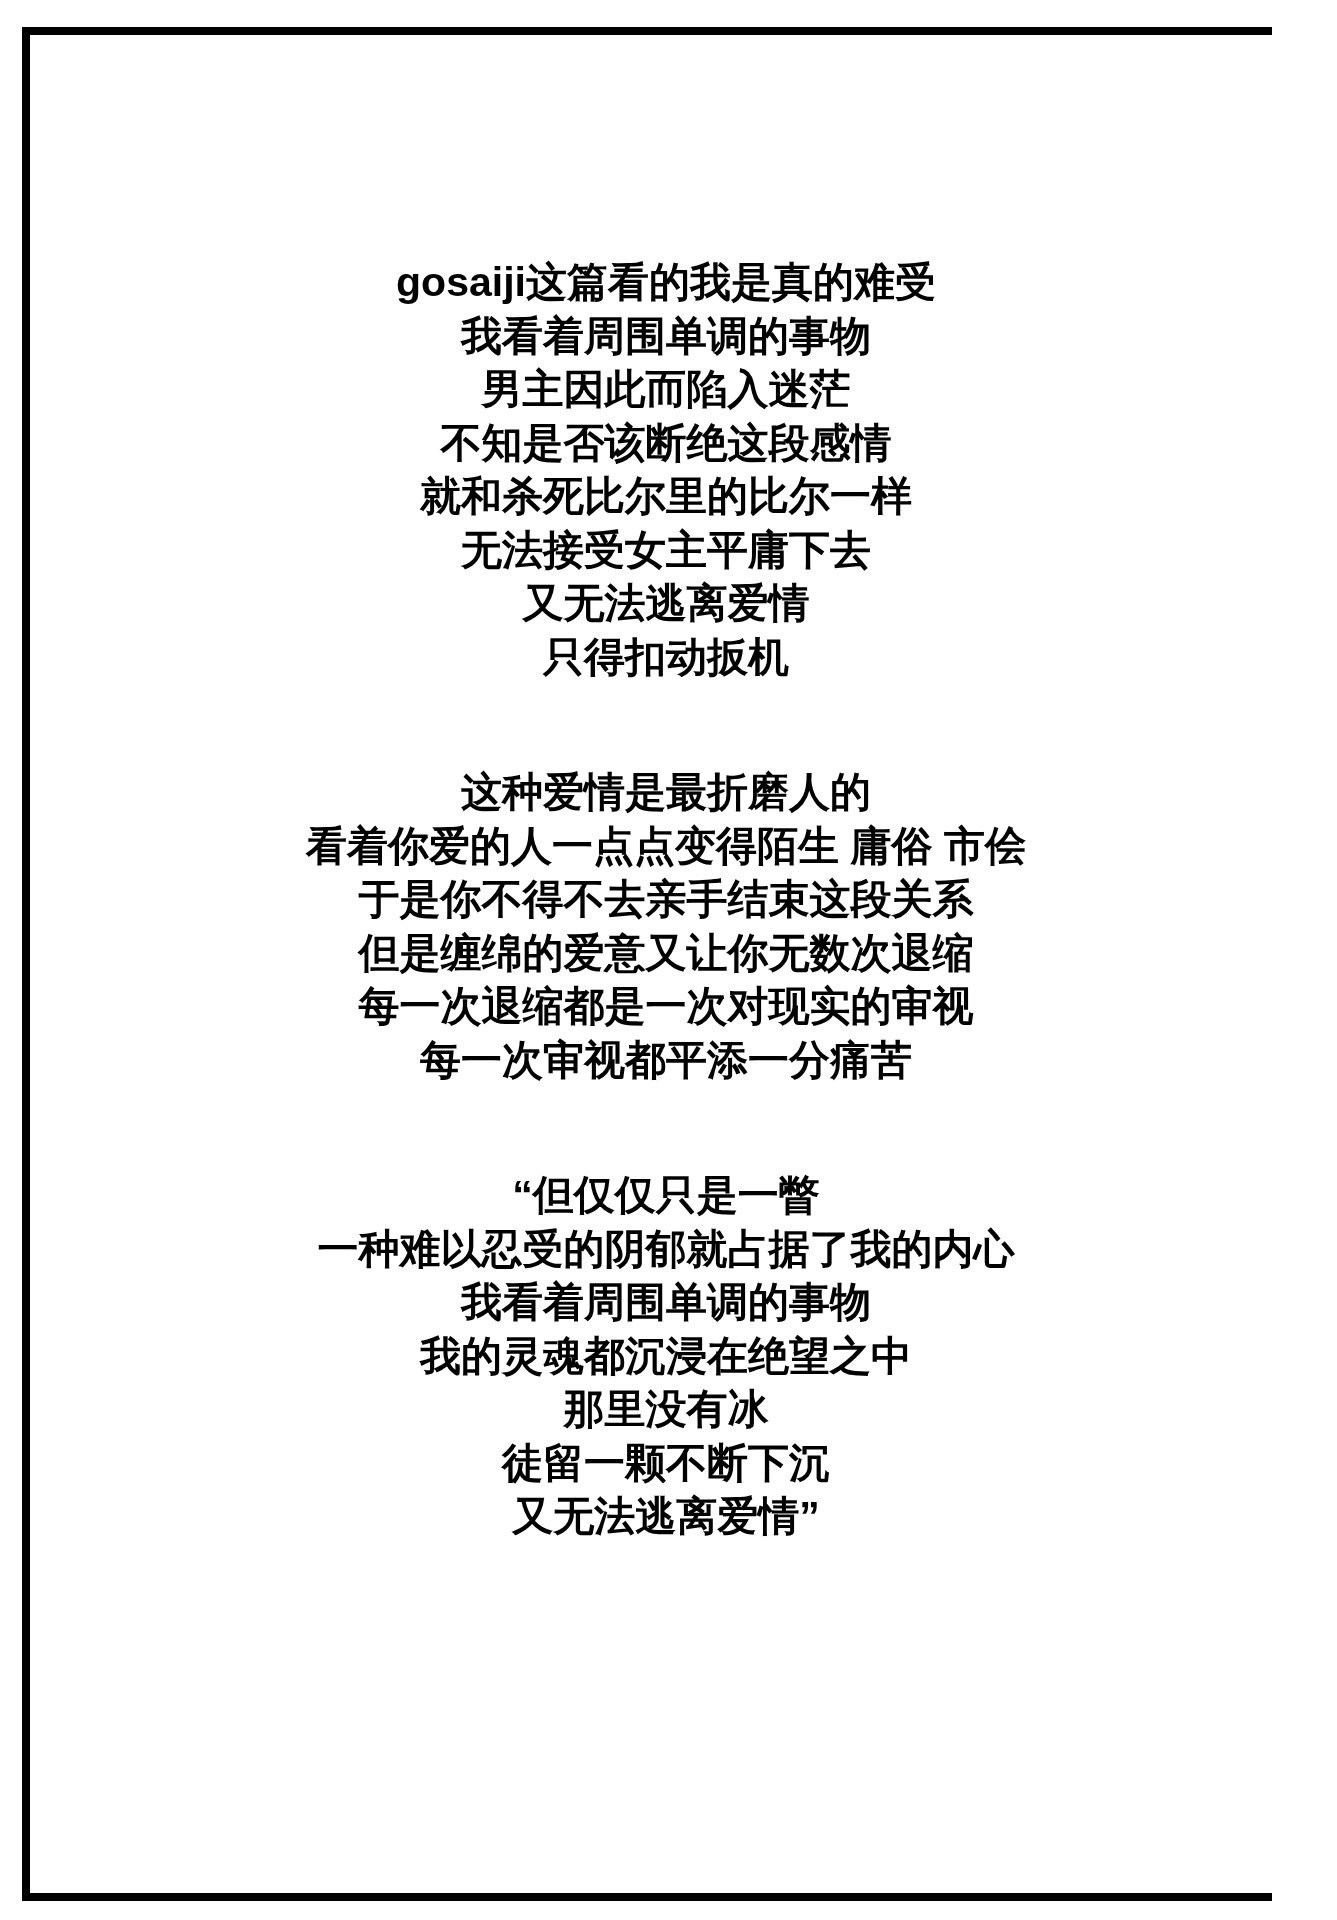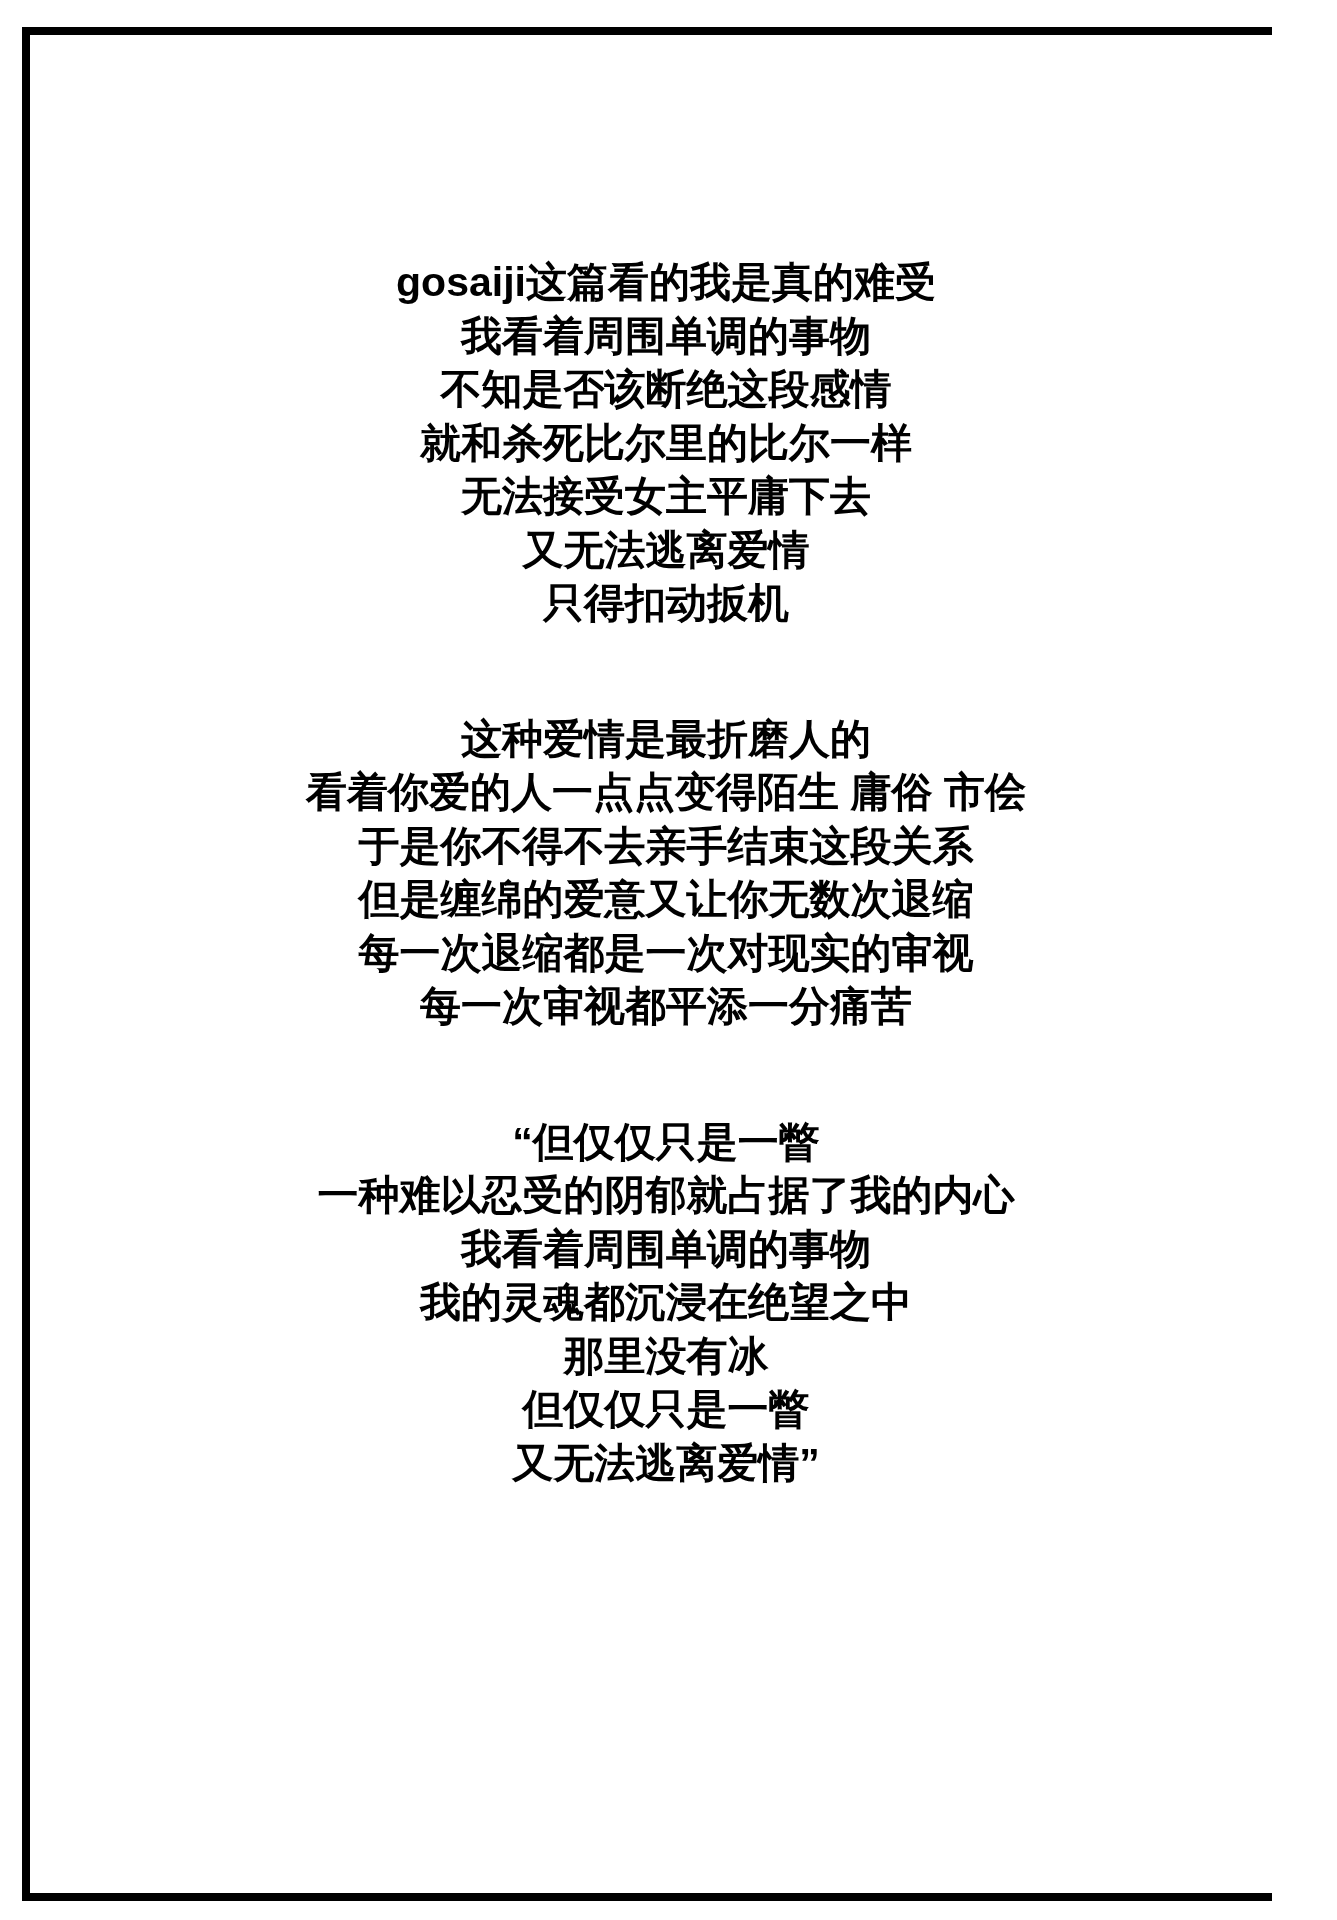--- a/index.html
+++ b/index.html
@@ -50,38 +50,39 @@
 </style>
 </head>
 <body>
 
 <div class="page" style="background: rgb(255, 255, 255);">
   <div class="frame" style="border-color: rgb(0, 0, 0);">
     <div class="text-block" style="color: rgb(0, 0, 0);">
         <div class="paragraph">
           <div class="text-line">gosaiji这篇看的我是真的难受</div>
           <div class="text-line">我看着周围单调的事物</div>
+          <div class="text-line">男主因此而陷入迷茫</div>
           <div class="text-line">不知是否该断绝这段感情</div>
           <div class="text-line">就和杀死比尔里的比尔一样</div>
           <div class="text-line">无法接受女主平庸下去</div>
           <div class="text-line">又无法逃离爱情</div>
           <div class="text-line">只得扣动扳机</div>
         </div>
         <div class="paragraph">
           <div class="text-line">这种爱情是最折磨人的</div>
           <div class="text-line">看着你爱的人一点点变得陌生 庸俗 市侩</div>
           <div class="text-line">于是你不得不去亲手结束这段关系</div>
           <div class="text-line">但是缠绵的爱意又让你无数次退缩</div>
           <div class="text-line">每一次退缩都是一次对现实的审视</div>
           <div class="text-line">每一次审视都平添一分痛苦</div>
         </div>
         <div class="paragraph">
           <div class="text-line">“但仅仅只是一瞥</div>
           <div class="text-line">一种难以忍受的阴郁就占据了我的内心</div>
           <div class="text-line">我看着周围单调的事物</div>
           <div class="text-line">我的灵魂都沉浸在绝望之中</div>
           <div class="text-line">那里没有冰</div>
-          <div class="text-line">但仅仅只是一瞥</div>
+          <div class="text-line">徒留一颗不断下沉</div>
           <div class="text-line">又无法逃离爱情”</div>
         </div>
       </div>
   </div>
 </div>
 
 </body></html>

